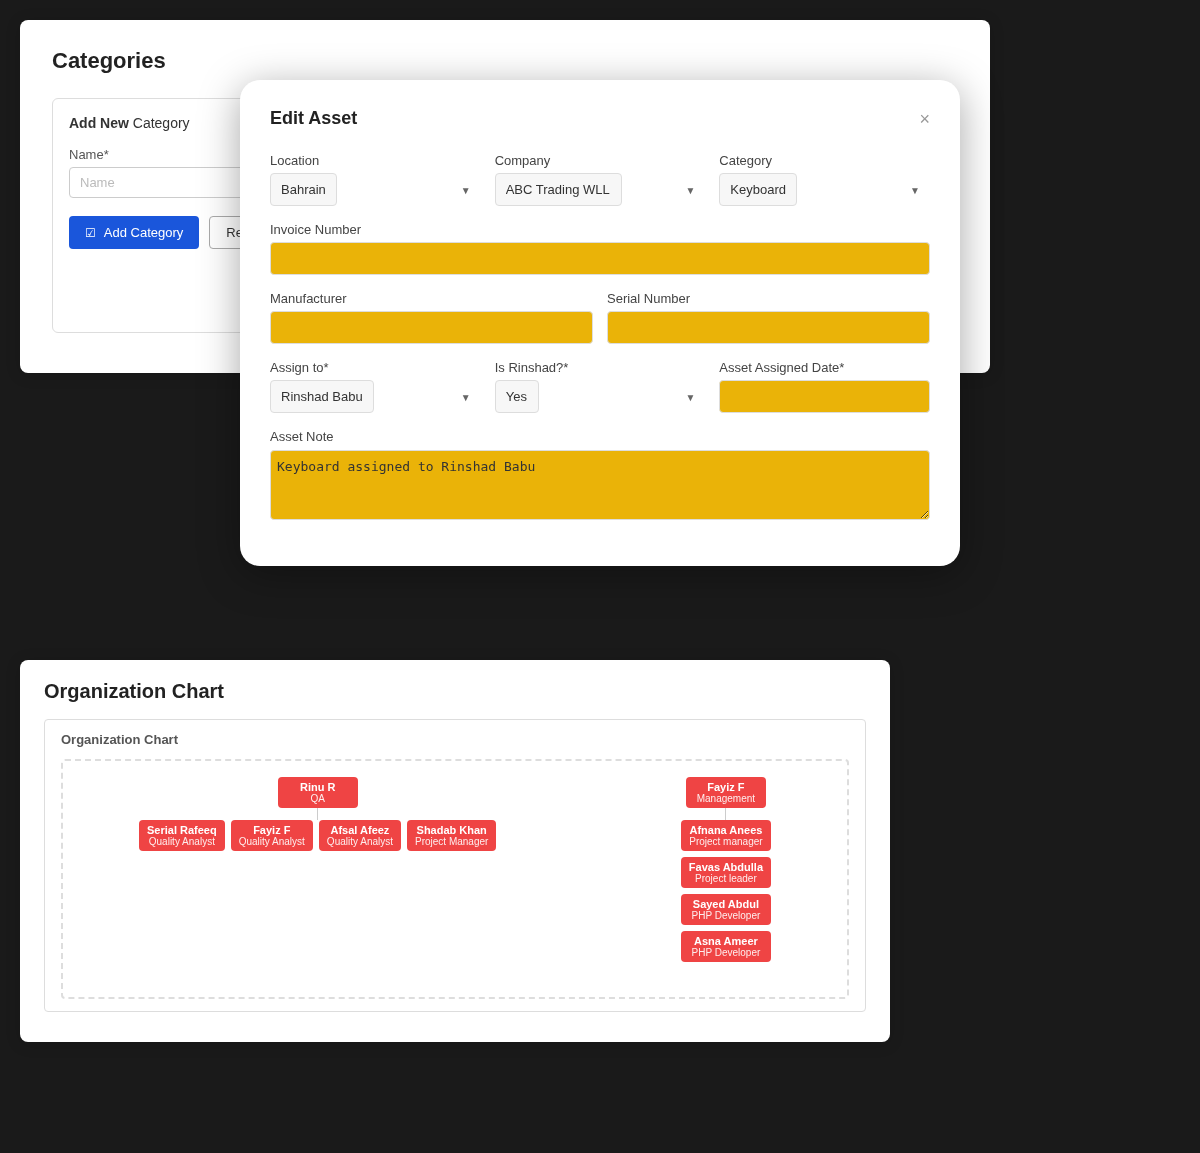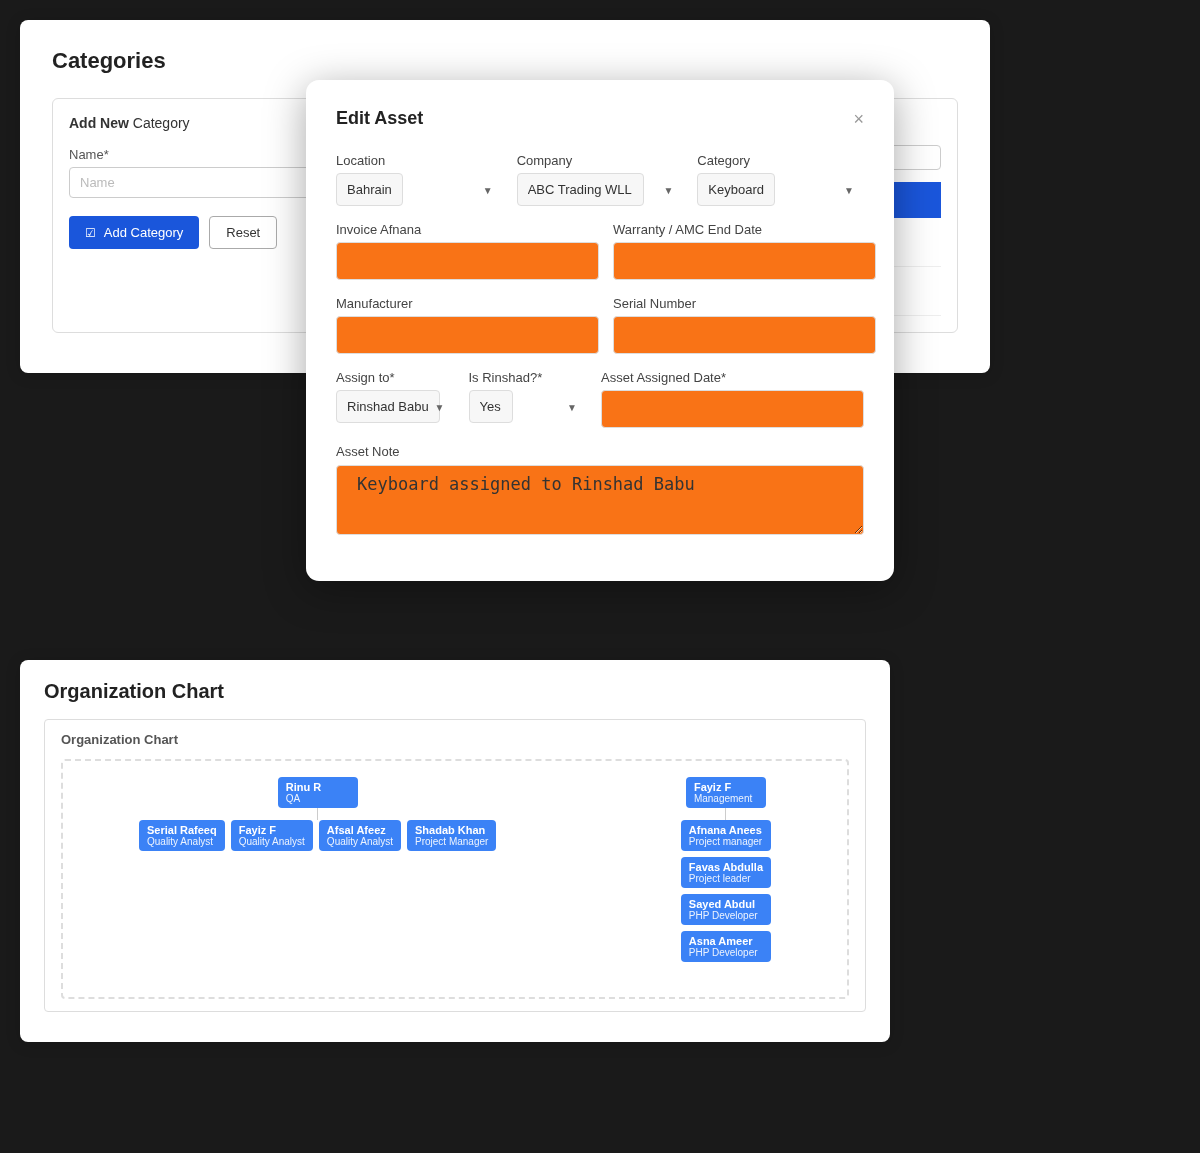--- a/index.html
+++ b/index.html
@@ -260,26 +260,26 @@
     .org-chart-content {
       border: 2px dashed #ddd;
       border-radius: 4px;
       padding: 16px;
       min-height: 240px;
       position: relative;
     }
 
     
     .org-node {
-      background: #3b82f6;
+      background: #ef4444;
       color: #fff;
       border-radius: 4px;
       padding: 4px 8px;
       font-size: 11px;
-      text-align: left;
+      text-align: center;
       min-width: 80px;
       display: inline-block;
     }
 
     .org-node-title {
       font-weight: 600;
       font-size: 11px;
     }
 
     .org-node-role {
@@ -293,23 +293,23 @@
       top: 0; left: 0; right: 0; bottom: 0;
       z-index: 100;
       display: flex;
       align-items: flex-start;
       justify-content: center;
       padding-top: 80px;
     }
 
     .modal {
       background: #fff;
-      border-radius: 13px;
+      border-radius: 20px;
       box-shadow: 0 8px 40px rgba(0,0,0,0.35);
-      width: 588px;
+      width: 720px;
       padding: 28px 30px 30px;
       position: relative;
     }
 
     .modal-header {
       display: flex;
       justify-content: space-between;
       align-items: center;
       margin-bottom: 24px;
     }
@@ -344,23 +344,23 @@
 
     .modal-field label {
       font-size: 13px;
       color: #444;
     }
 
     .modal-field input,
     .modal-field textarea {
       border: 1px solid #ddd;
       border-radius: 4px;
-      padding: 8px 20px;
-      font-size: 17px;
-      background: #f97316;
+      padding: 8px 6px;
+      font-size: 13px;
+      background: #eab308;
       color: #333;
       outline: none;
     }
 
     .modal-field select {
       border: 1px solid #ddd;
       border-radius: 4px;
       padding: 8px 10px;
       font-size: 13px;
       background: #f7f7f7;
@@ -587,25 +587,21 @@
           <select>
             <option>Keyboard</option>
           </select>
         </div>
       </div>
     </div>
 
 
     <div class="modal-row">
       <div class="modal-field">
-        <label>Invoice Afnana</label>
-        <input type="text" style="">
-      </div>
-      <div class="modal-field">
-        <label>Warranty / AMC End Date</label>
+        <label>Invoice Number</label>
         <input type="text" style="">
       </div>
     </div>
 
     <div class="modal-row">
       <div class="modal-field">
         <label>Manufacturer</label>
         <input type="text" style="">
       </div>
       <div class="modal-field">

